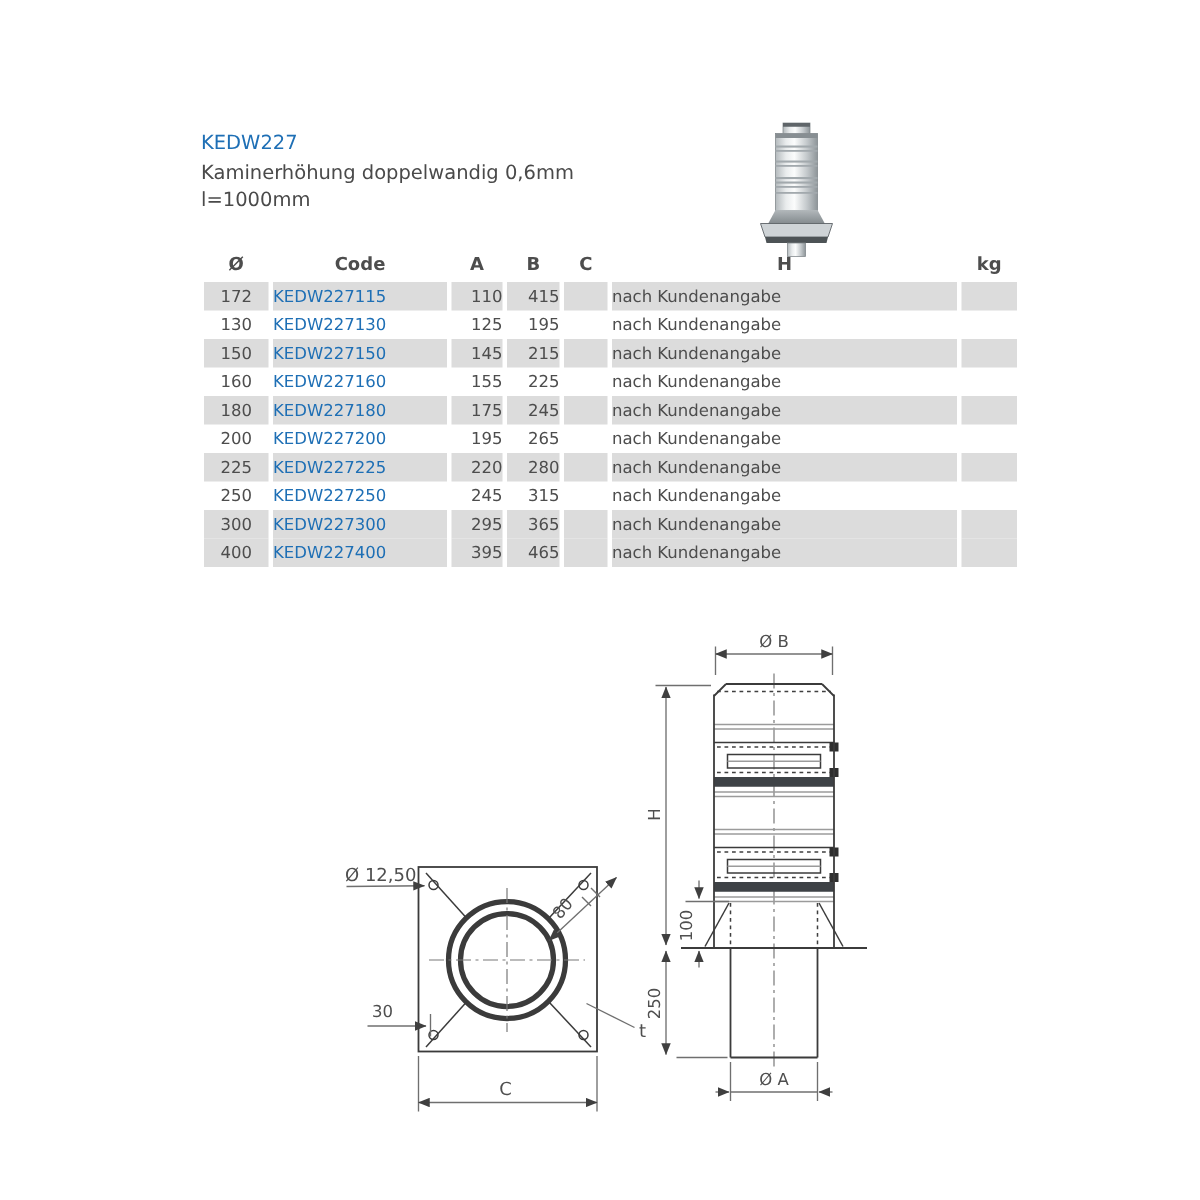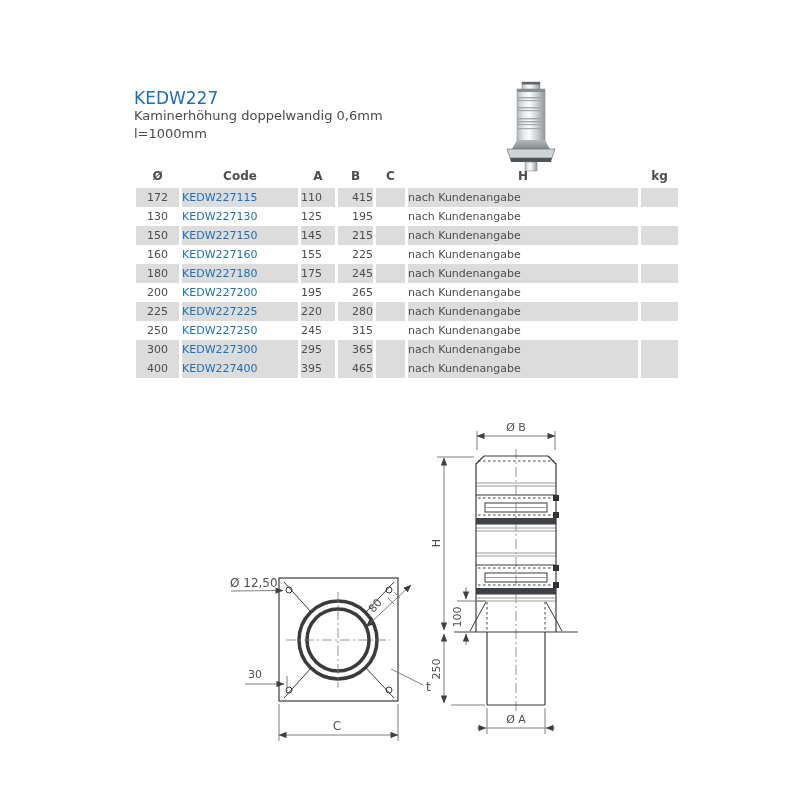--- a/index.html
+++ b/index.html
@@ -1,39 +1,39 @@
 <!DOCTYPE html>
 <html><head>
 <meta charset="utf-8">
 <style>
   * { margin:0; padding:0; box-sizing:border-box; }
   html,body { width:800px; height:800px; background:#ffffff; overflow:hidden;
               font-family:"DejaVu Sans","Liberation Sans",sans-serif; }
   .abs { position:absolute; }
 
-  .title { left:134px; top:88px; font-size:17px; color:#1e6fb5; }
+  .title { left:134px; top:88px; font-size:13px; color:#1e6fb5; }
   .desc  { left:134px; top:107px; font-size:13px; color:#4a4a4a; line-height:18px; }
 
   table.spec { position:absolute; left:133px; top:166px;
                border-collapse:separate; border-spacing:3px 0;
                font-size:11px; color:#4d4d4d; }
   table.spec th { font-size:12px; font-weight:bold; color:#4d4d4d;
                   height:22px; vertical-align:middle; text-align:center; padding:0 0 2px 0; }
   table.spec td { height:19px; padding:0; vertical-align:middle; }
   tr.odd td { background:#dcdcdc; }
   th.col-d    { width:43px; }
   th.col-code { width:116px; }
   th.col-a    { width:34px; }
   th.col-b    { width:35px; }
   th.col-c    { width:29px; }
   th.col-h    { width:230px; }
   th.col-kg   { width:37px; }
   td.col-d    { text-align:center; }
   td.col-code { text-align:left; }
-  td.col-a    { padding-right:6px; }
+  td.col-a    { text-align:right; padding-right:6px; }
   td.col-b    { text-align:right; padding-right:6px; }
   td.col-h    { text-align:left; font-size:11px; }
   a.code-link { color:#1e6fb5; text-decoration:none; }
 
   svg text { font-family:"DejaVu Sans","Liberation Sans",sans-serif; fill:#4f4f4f; }
   .pl  { stroke:#3b3b3b; stroke-width:1.2; fill:none; }          
   .plt { stroke:#3b3b3b; stroke-width:1;   fill:none; }          
   .gl  { stroke:#9b9b9b; stroke-width:1;   fill:none; }          
   .dl  { stroke:#6f6f6f; stroke-width:0.9; fill:none; }          
   .cl  { stroke:#787878; stroke-width:0.8; fill:none; stroke-dasharray:10 3 2 3; }

